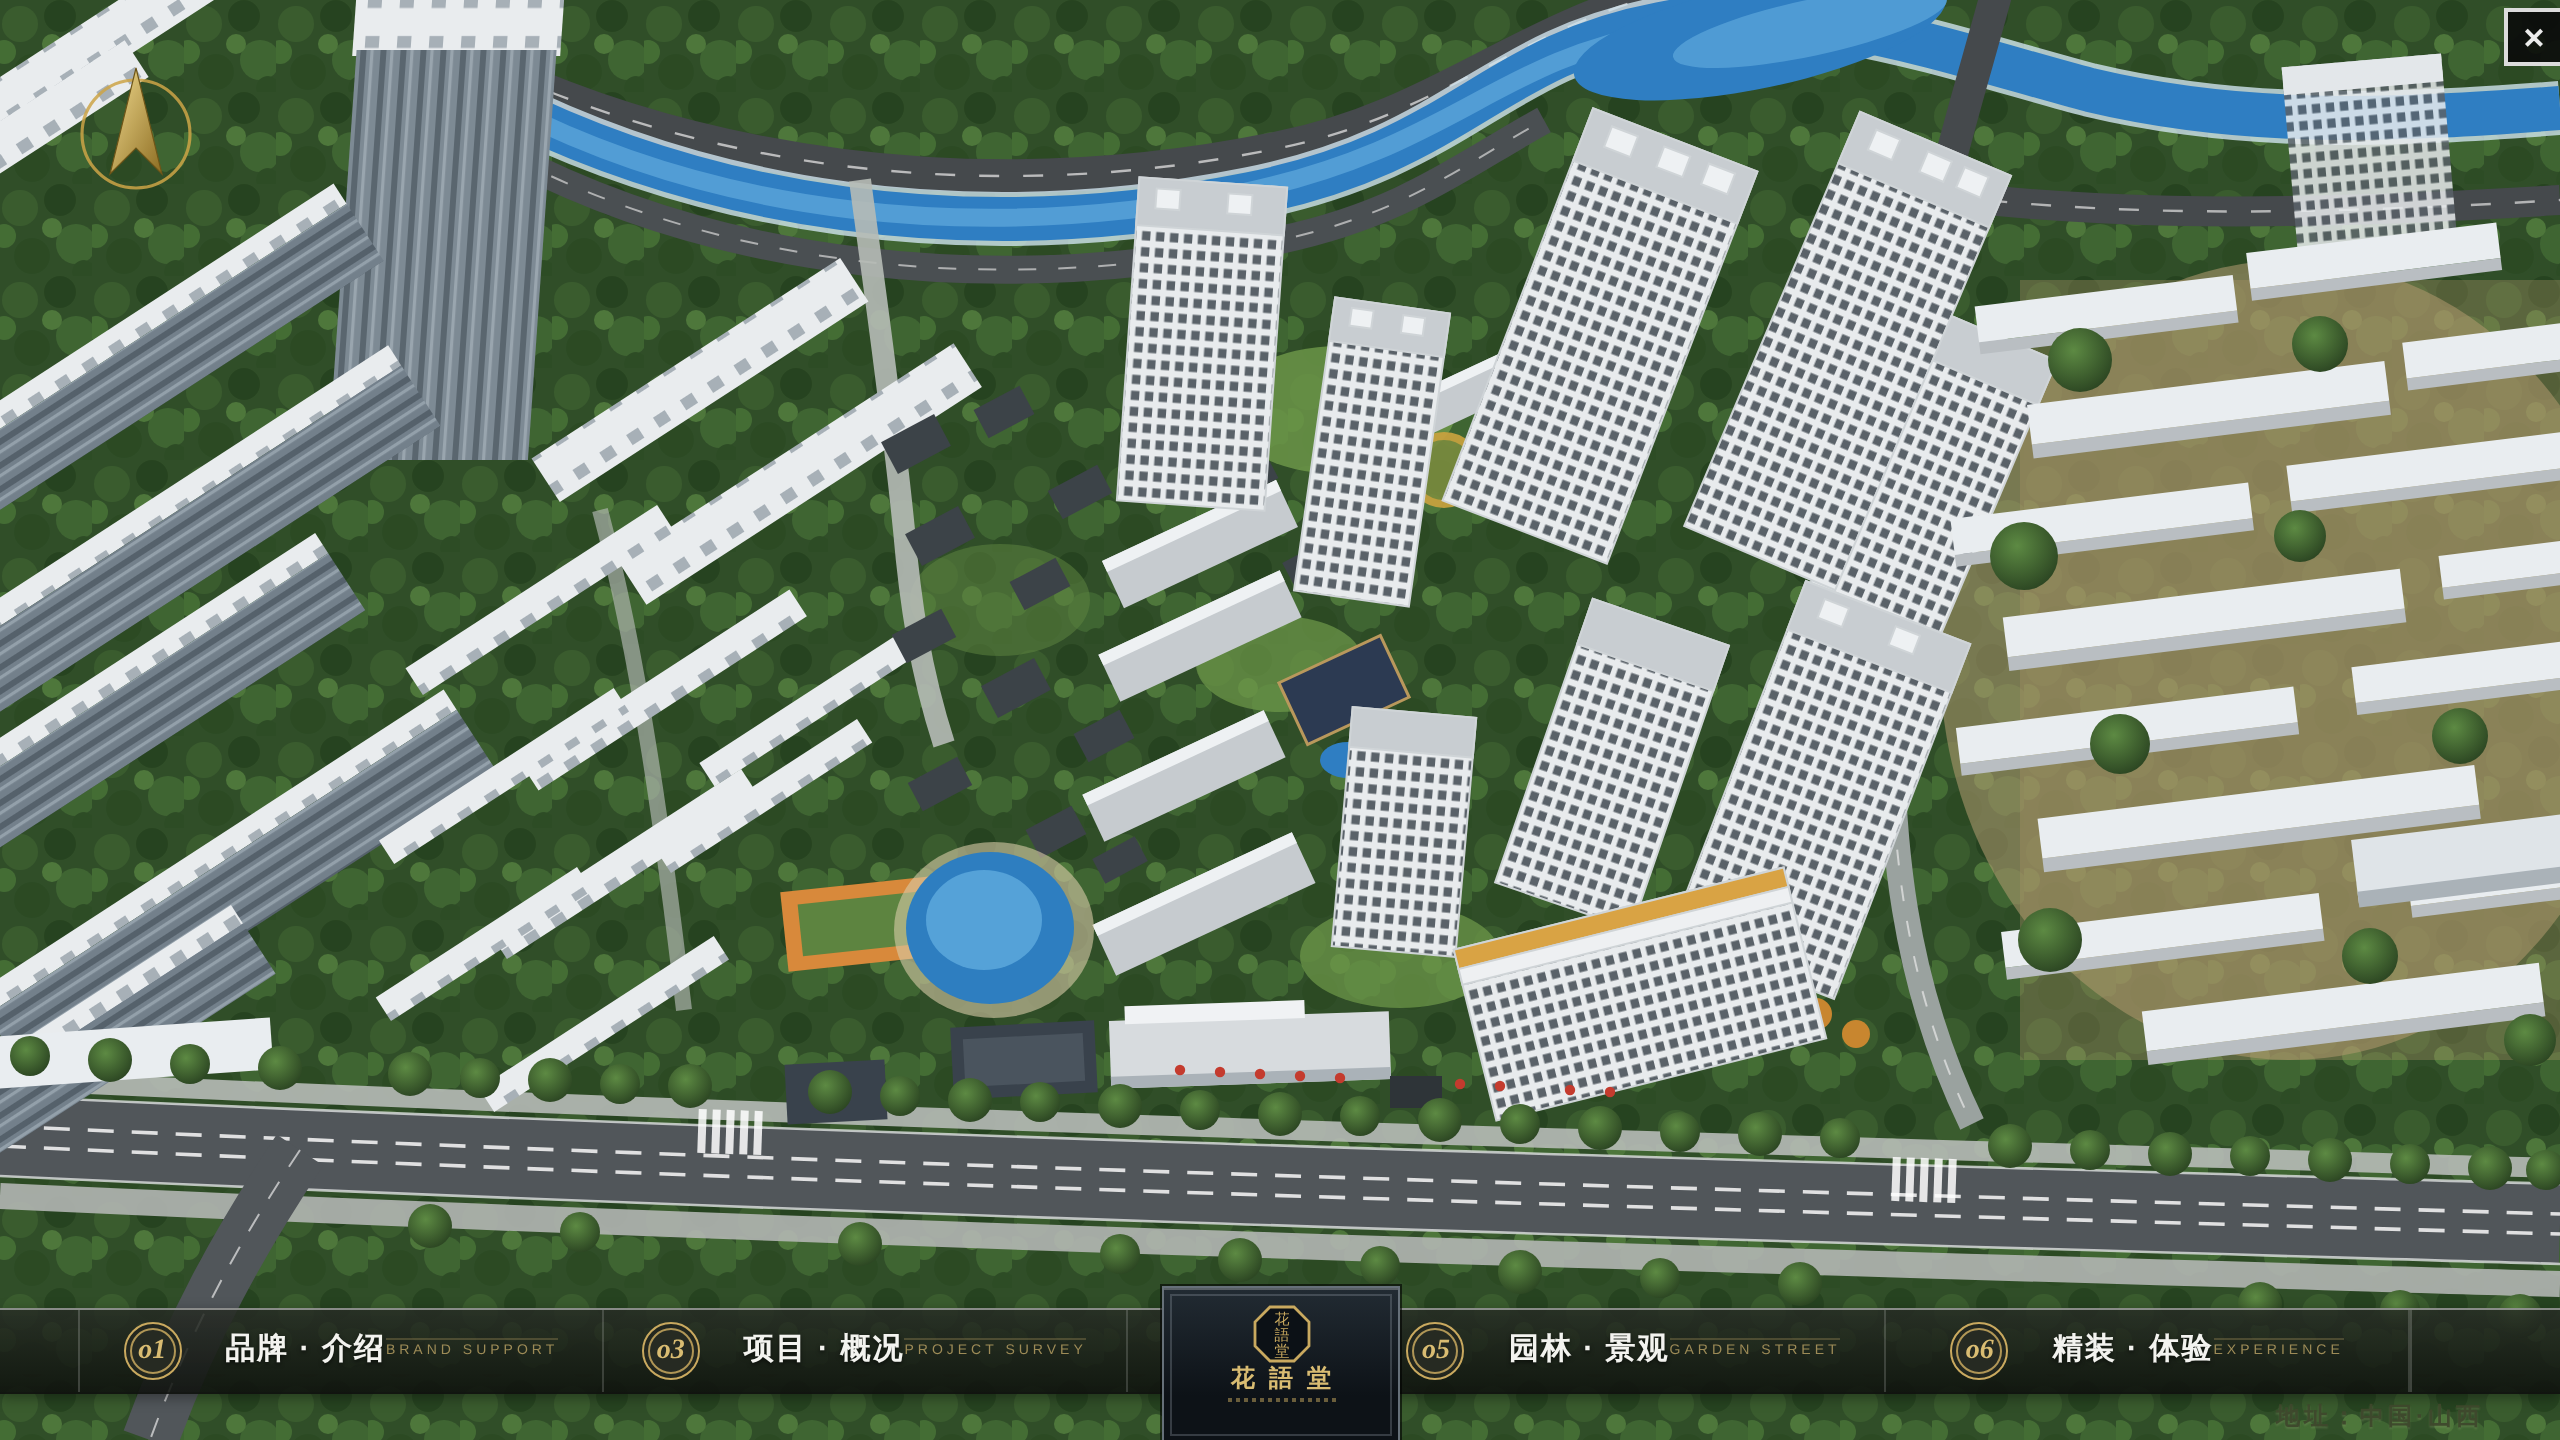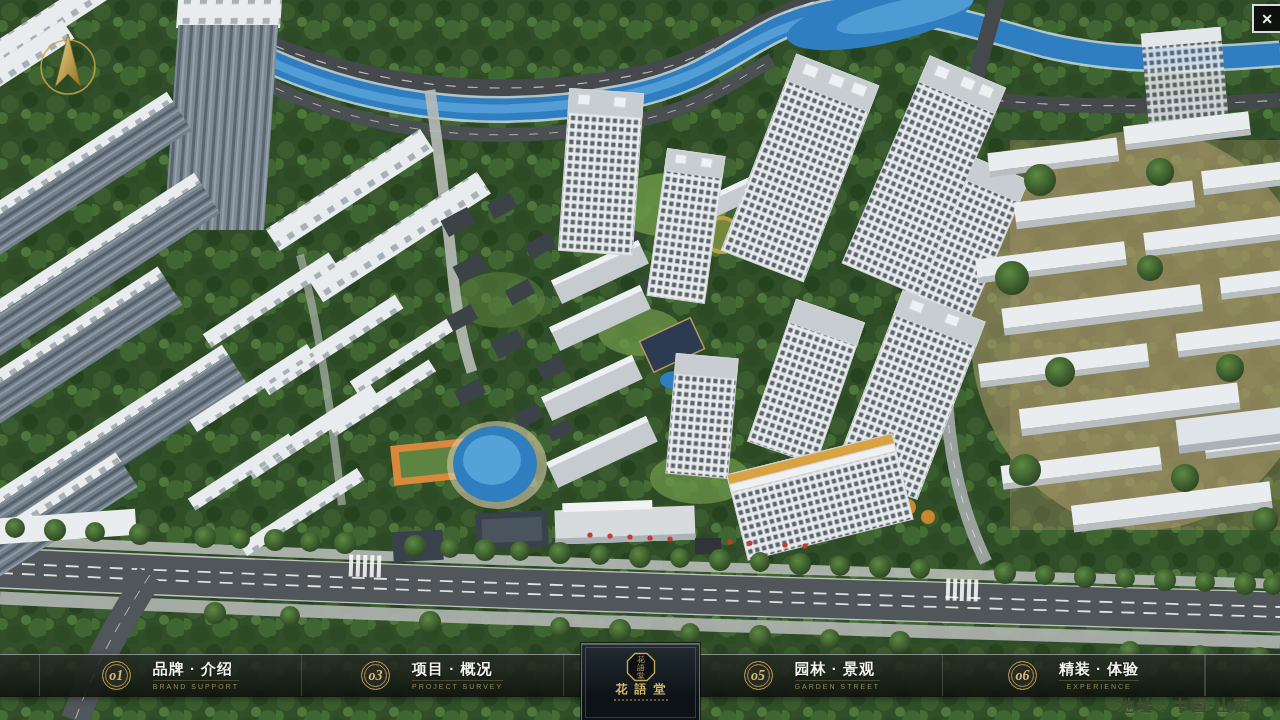--- a/index.html
+++ b/index.html
@@ -24,39 +24,39 @@
   .nav-item{flex:1;display:flex;align-items:center;justify-content:center;
     border-right:1px solid rgba(255,255,255,0.16);cursor:pointer;}
   .nav-item:last-of-type{border-right:none;}
   .logo-slot{width:118px;}
   .badge{position:relative;width:27px;height:27px;border:1px solid #c9a95f;border-radius:50%;
     background:radial-gradient(circle,#262a22 55%,#181c15 100%);flex:0 0 auto;
     display:flex;align-items:center;justify-content:center;}
   .badge::before{content:'';position:absolute;inset:2px;border:1px solid rgba(201,169,95,0.85);border-radius:50%;}
   .badge-num{font-family:"Liberation Serif",serif;font-style:italic;font-weight:bold;
     font-size:14px;color:#d9bc72;line-height:1;}
-  .nav-text{display:flex;flex-direction:column;align-items:flex-start;margin-left:22px;}
+  .nav-text{display:flex;flex-direction:row;align-items:flex-start;margin-left:22px;}
   .nav-zh{font-size:15px;font-weight:bold;color:#f3f3ef;letter-spacing:1px;line-height:1.1;
     text-shadow:0 1px 2px rgba(0,0,0,0.6);white-space:nowrap;}
   .nav-en{font-size:7px;color:#9d8b57;letter-spacing:2px;margin-top:2px;padding-top:2px;
     border-top:1px solid rgba(160,140,90,0.35);white-space:nowrap;align-self:stretch;text-align:center;}
 
   
   .logo-panel{position:absolute;left:581px;top:643px;width:117px;height:77px;
     background:linear-gradient(#222b33,#0d1217 70%);border:1px solid #667079;
     box-shadow:0 0 0 1px rgba(0,0,0,0.6),inset 0 1px 0 rgba(255,255,255,0.25);cursor:pointer;}
   .logo-inner{position:absolute;inset:3px;border:1px solid rgba(150,160,170,0.3);
     display:flex;flex-direction:column;align-items:center;justify-content:flex-start;padding-top:4px;}
   .seal{width:30px;height:30px;display:block;}
   .logo-title{font-family:"Liberation Serif",serif;font-weight:bold;font-size:12px;color:#d9bc72;
     letter-spacing:7px;padding-left:7px;margin-top:1px;line-height:1.1;white-space:nowrap;}
   .logo-rule{width:54px;border-top:2px dotted rgba(201,169,95,0.5);margin-top:3px;}
 
   
-  .address{position:absolute;right:28px;bottom:3px;font-size:16px;font-weight:bold;
+  .address{position:absolute;right:38px;bottom:3px;font-size:12px;font-weight:bold;
     letter-spacing:2px;color:rgba(62,72,44,0.95);text-shadow:0 1px 1px rgba(130,150,100,0.35);}
 </style>
 </head>
 <body>
 
 <div class="stage">
 
   <svg class="scene-svg" viewBox="0 0 1280 720" preserveAspectRatio="none">
     <defs>
       <pattern id="forest" width="46" height="46" patternUnits="userSpaceOnUse">

